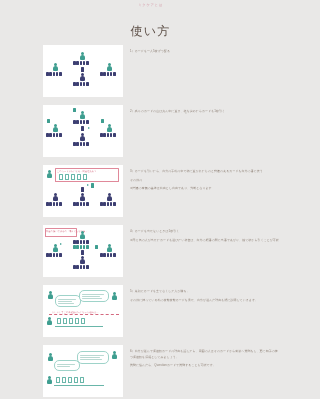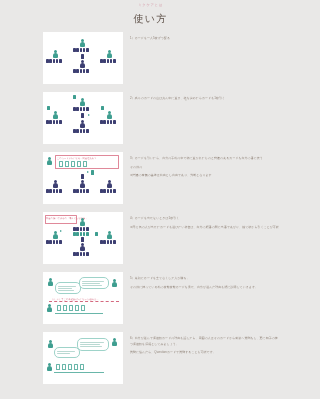--- a/index.html
+++ b/index.html
@@ -23,24 +23,24 @@
   .eyebrow {
     text-align: center;
     font-size: 3.4px;
     letter-spacing: 0.6px;
     color: #d49aa8;
     padding-top: 4px;
     line-height: 1;
   }
   .page-title {
     text-align: center;
-    font-size: 10px;
+    font-size: 12px;
     color: #5d4f47;
     letter-spacing: 1.2px;
-    margin-top: 7px;
+    margin-top: 18px;
     font-weight: normal;
     line-height: 1;
   }
   
   .rows {
     margin-top: 8px;
   }
   .row {
     display: flex;
     align-items: flex-start;

